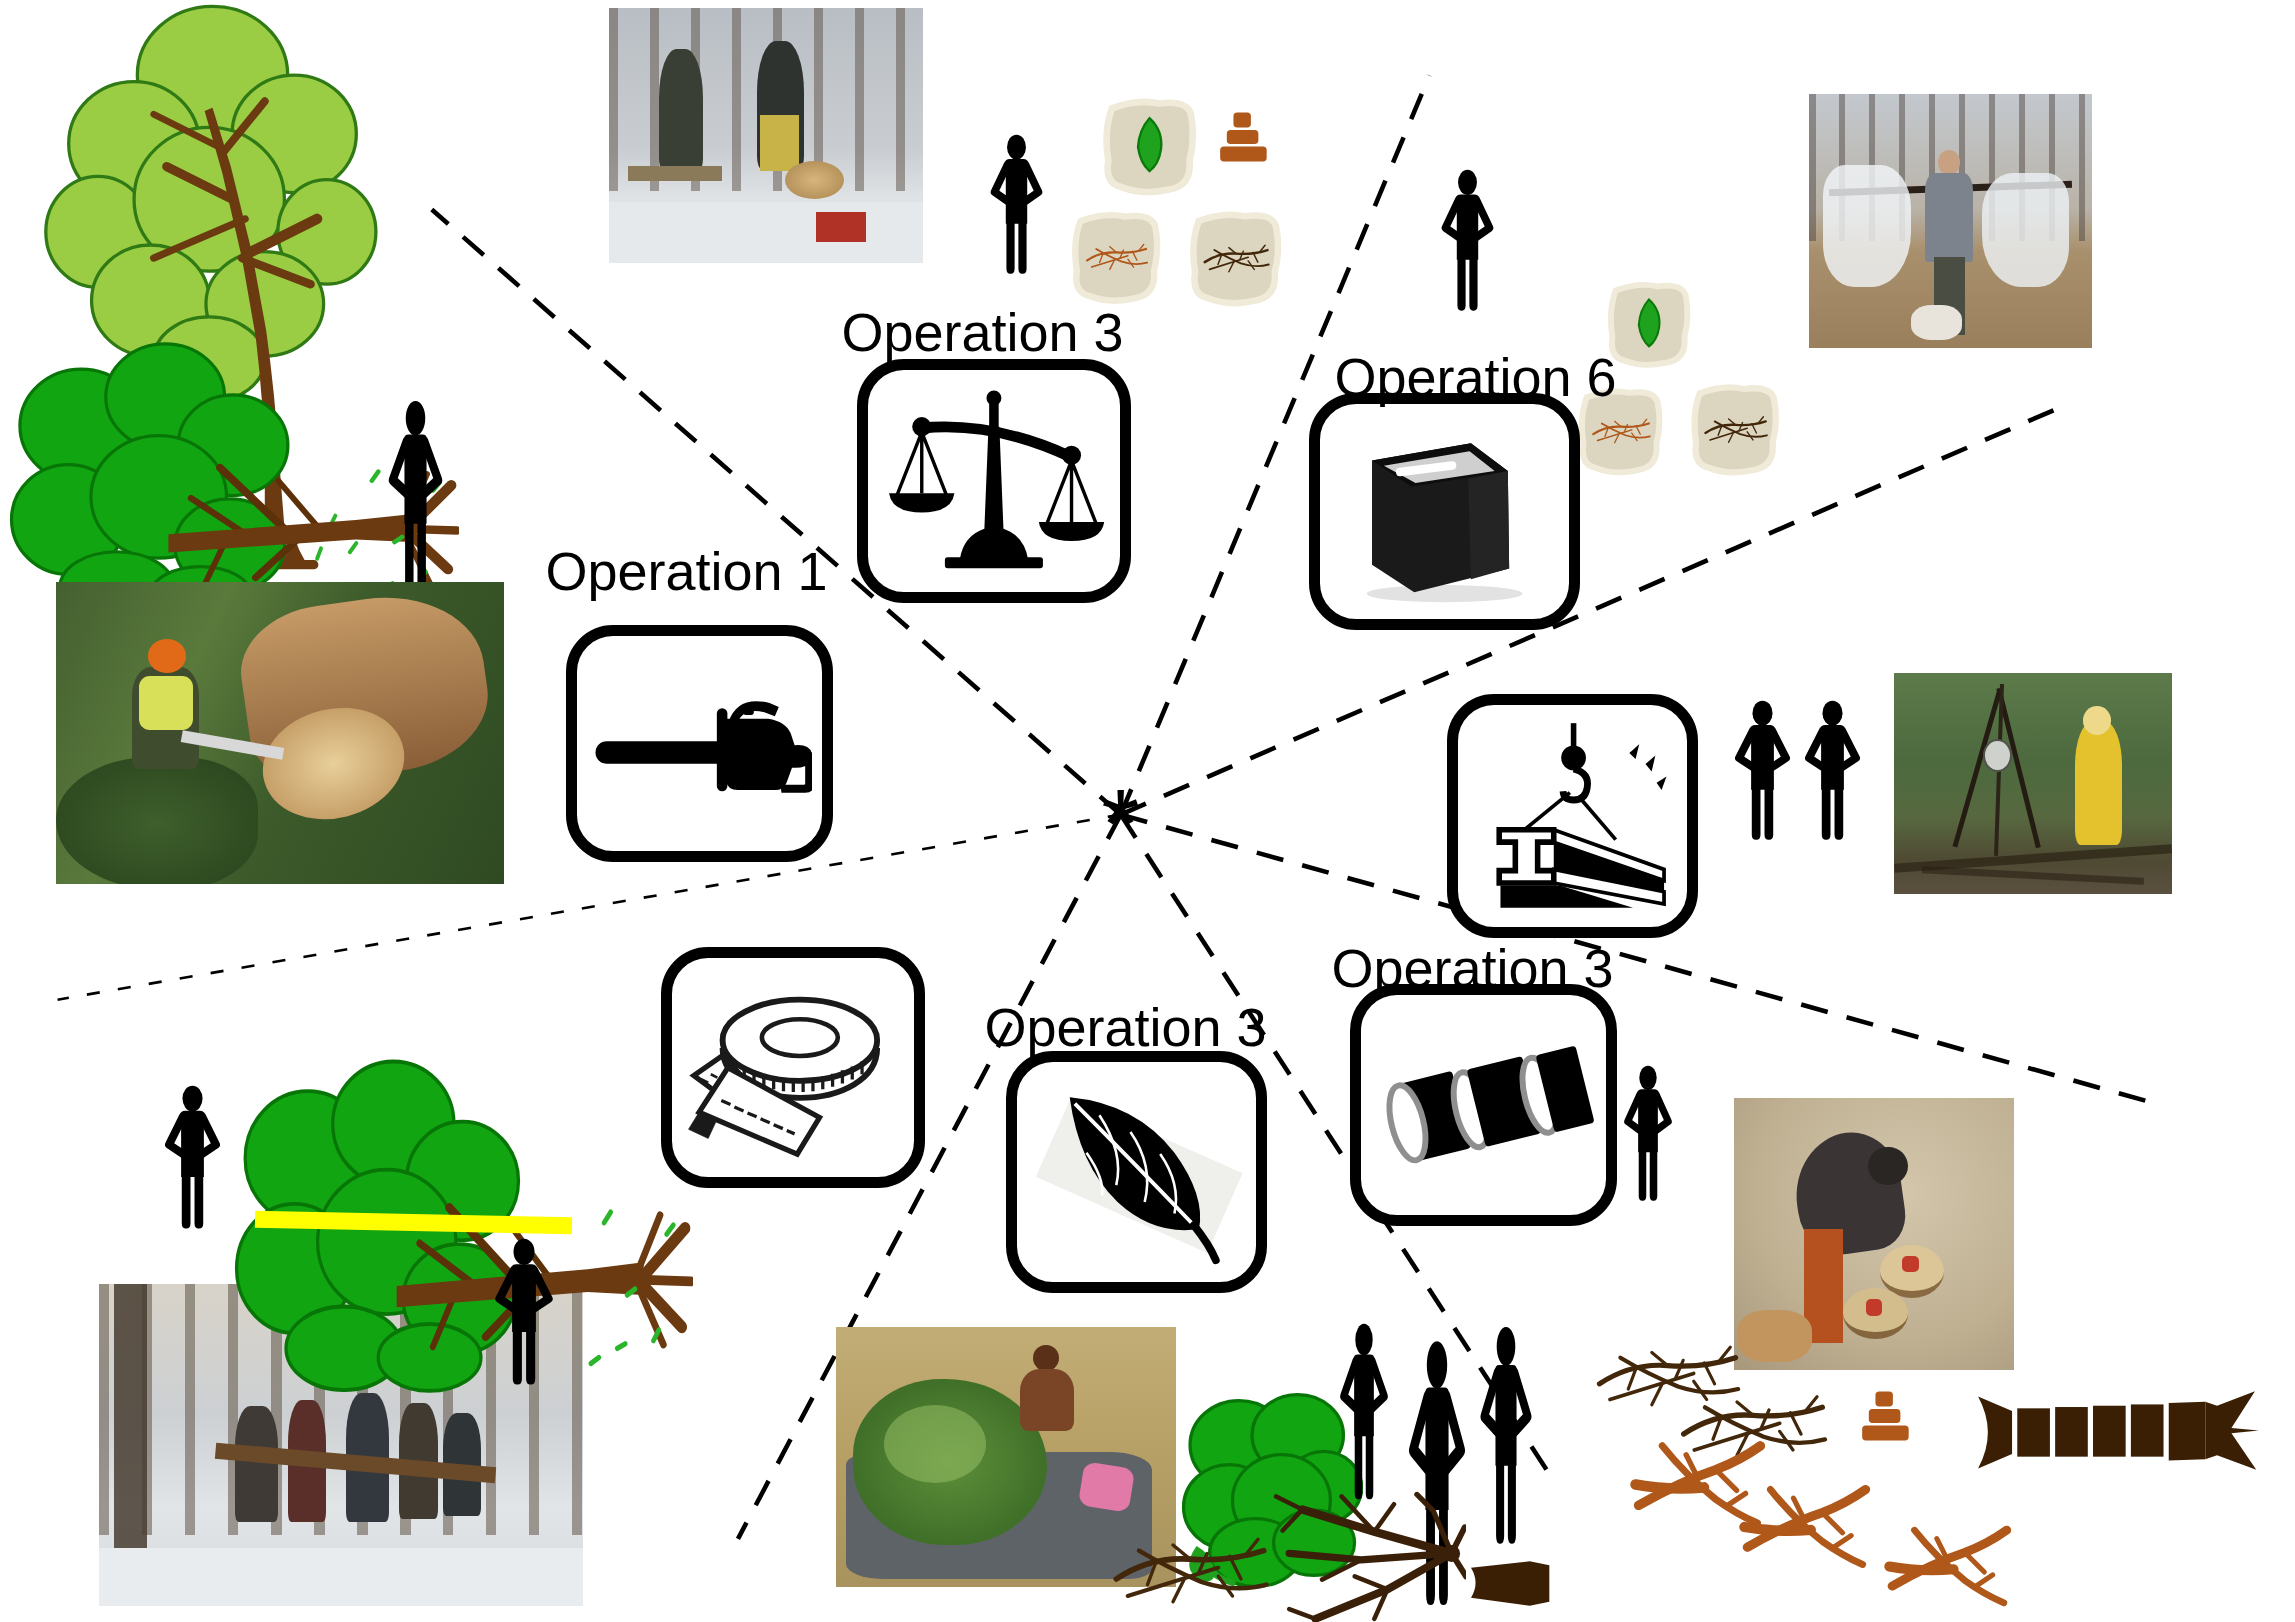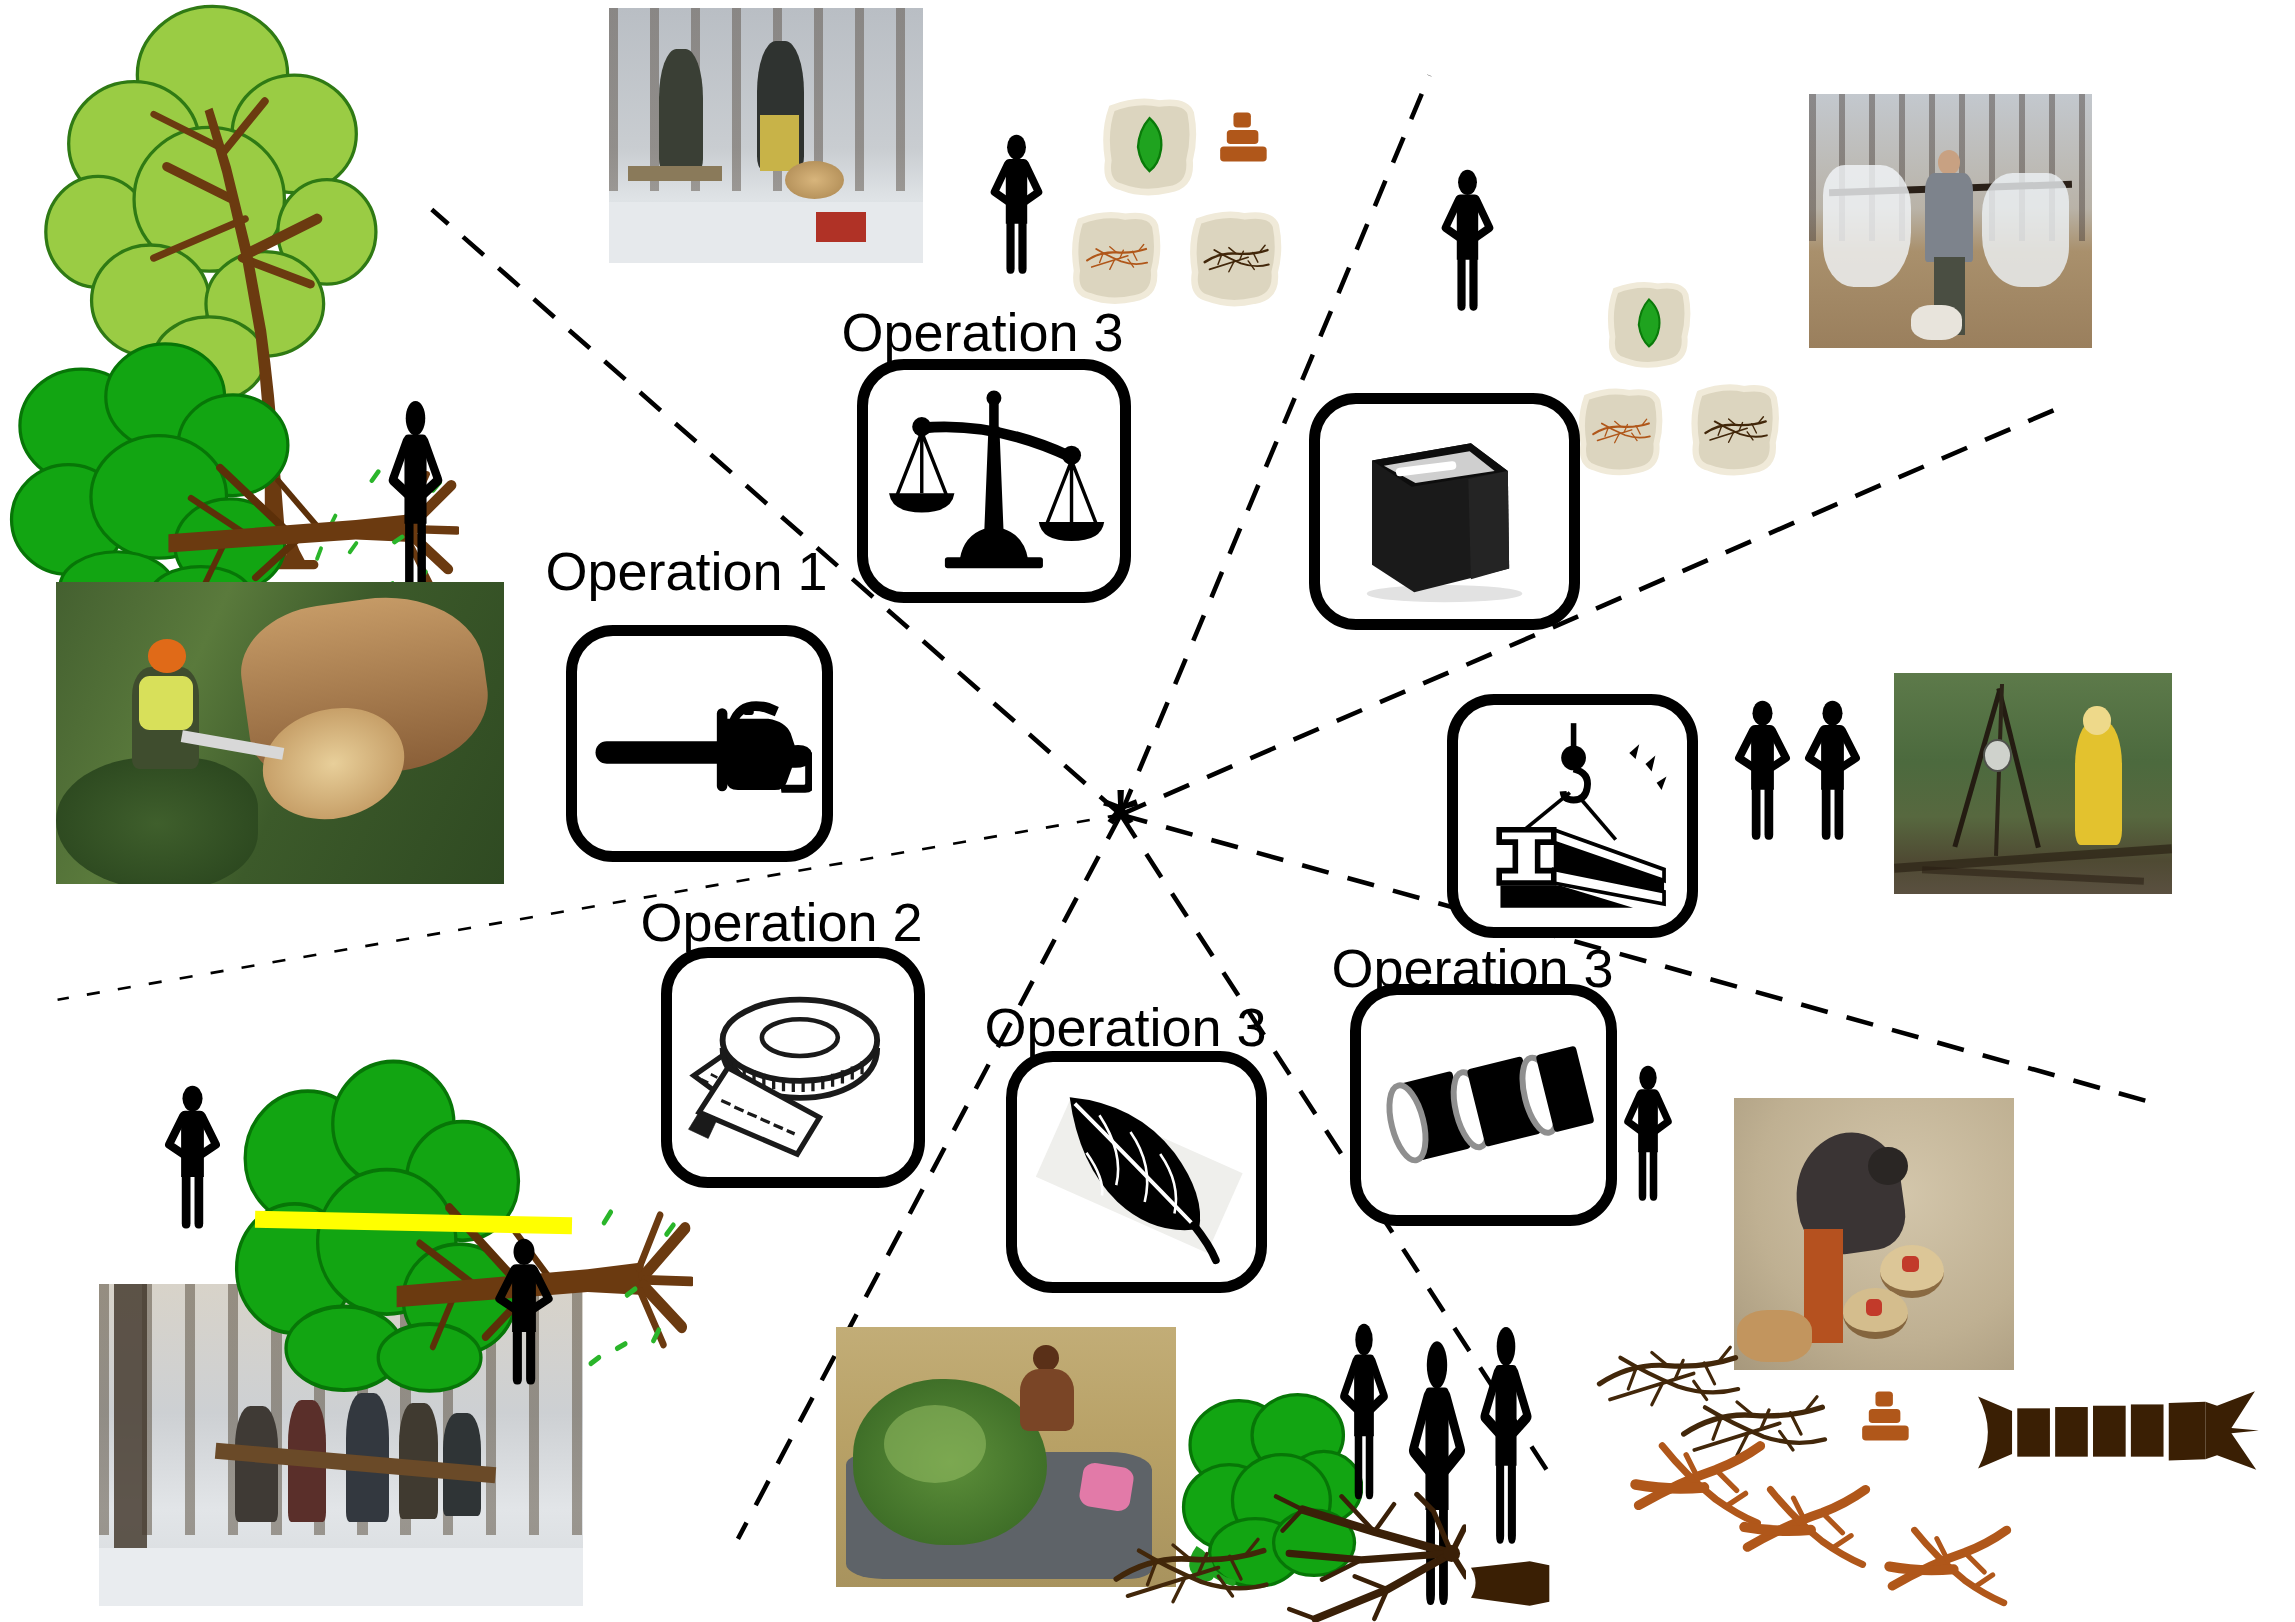--- a/index.html
+++ b/index.html
@@ -229,21 +229,20 @@
         <rect x="12" y="146" width="212" height="34" rx="17"></rect>
         <path d="M208 112 h66 q26 4 34 22 l6 18 q22 -2 26 12 v10 q-6 14 -30 12 l-8 22 q-4 12 -18 12 h-56 q-16 0 -18 -14 z"></path>
         <path d="M214 116 q14 -40 62 -28 l14 6 -6 14 -16 -6 q-34 -8 -42 20 z"></path>
         <rect x="196" y="96" width="16" height="126" rx="8"></rect>
         <rect x="236" y="90" width="16" height="16" rx="4"></rect>
         <path fill-rule="evenodd" d="M286 160 h44 q14 0 14 14 v36 q0 14 -14 14 h-36 z M298 172 v40 h30 q2 0 2 -2 v-36 q0 -2 -2 -2 z"></path>
       </g>
     </svg>
   </div>
 
-  <div class="oplabel" style="left:618px;top:891px;width:327px">Operation 2</div>
   <div class="opbox" style="left:661px;top:947px;width:242px;height:219px">
     <svg viewBox="0 0 340 300">
       <g fill="none" stroke="#1a1a1a">
         <path d="M64 130 L18 162 L64 196 L98 172 Z" fill="#fff" stroke-width="8"></path>
         <ellipse cx="180" cy="108" rx="118" ry="62" fill="#fff" stroke-width="9"></ellipse>
         <path d="M62 120 C62 168 118 196 180 196 C242 196 298 168 298 120" stroke-width="9"></path>
         <ellipse cx="180" cy="104" rx="58" ry="28" stroke-width="7"></ellipse>
         <path d="M80 140 v22 M95 148 v22 M110 154 v20 M125 159 v20 M140 163 v20 M155 166 v20 M170 167 v20 M185 167 v20 M200 166 v20 M215 163 v20 M230 159 v20 M245 154 v20 M260 148 v20 M275 140 v20" stroke-width="5"></path>
         <path d="M70 150 L26 218 L176 282 L210 226 Z" fill="#fff" stroke-width="8"></path>
         <path d="M60 200 l14 6 M80 210 l14 6 M100 219 l14 6 M120 228 l14 6 M140 237 l14 6 M160 246 l12 5" stroke-width="5"></path>
@@ -289,20 +288,21 @@
       <polygon points="288,66 304,52 298,78" fill="#000"></polygon>
       <polygon points="306,96 322,86 314,108" fill="#000"></polygon>
       <polygon points="54,262 150,262 268,298 54,298" fill="#000"></polygon>
       <polygon points="140,172 318,236 318,254 140,192" fill="#fff" stroke="#000" stroke-width="6"></polygon>
       <polygon points="140,192 318,254 318,272 140,236" fill="#000"></polygon>
       <polygon points="140,236 318,272 318,292 140,258" fill="#fff" stroke="#000" stroke-width="6"></polygon>
       <path d="M52 172 H140 V192 H114 V238 H140 V258 H52 V238 H78 V192 H52 Z" fill="#fff" stroke="#000" stroke-width="9"></path>
     </svg>
   </div>
 
+  <div class="oplabel" style="left:1312px;top:346px;width:327px">Operation 6</div>
   <div class="opbox" style="left:1309px;top:393px;width:249px;height:215px">
     <svg viewBox="0 0 340 300">
       <ellipse cx="170" cy="274" rx="118" ry="13" fill="#e2e2e2"></ellipse>
       <polygon points="60,72 210,46 266,88 268,236 124,272 60,230" fill="#1a1a1a"></polygon>
       <polygon points="60,72 210,46 266,88 120,112" fill="#0d0d0d"></polygon>
       <polygon points="78,80 208,58 246,88 126,106" fill="#cfcfcf"></polygon>
       <polygon points="206,100 266,88 268,236 210,252" fill="#242424"></polygon>
       <rect x="96" y="78" width="92" height="13" rx="6" fill="#fff" transform="rotate(-7 142 84)"></rect>
     </svg>
   </div>

